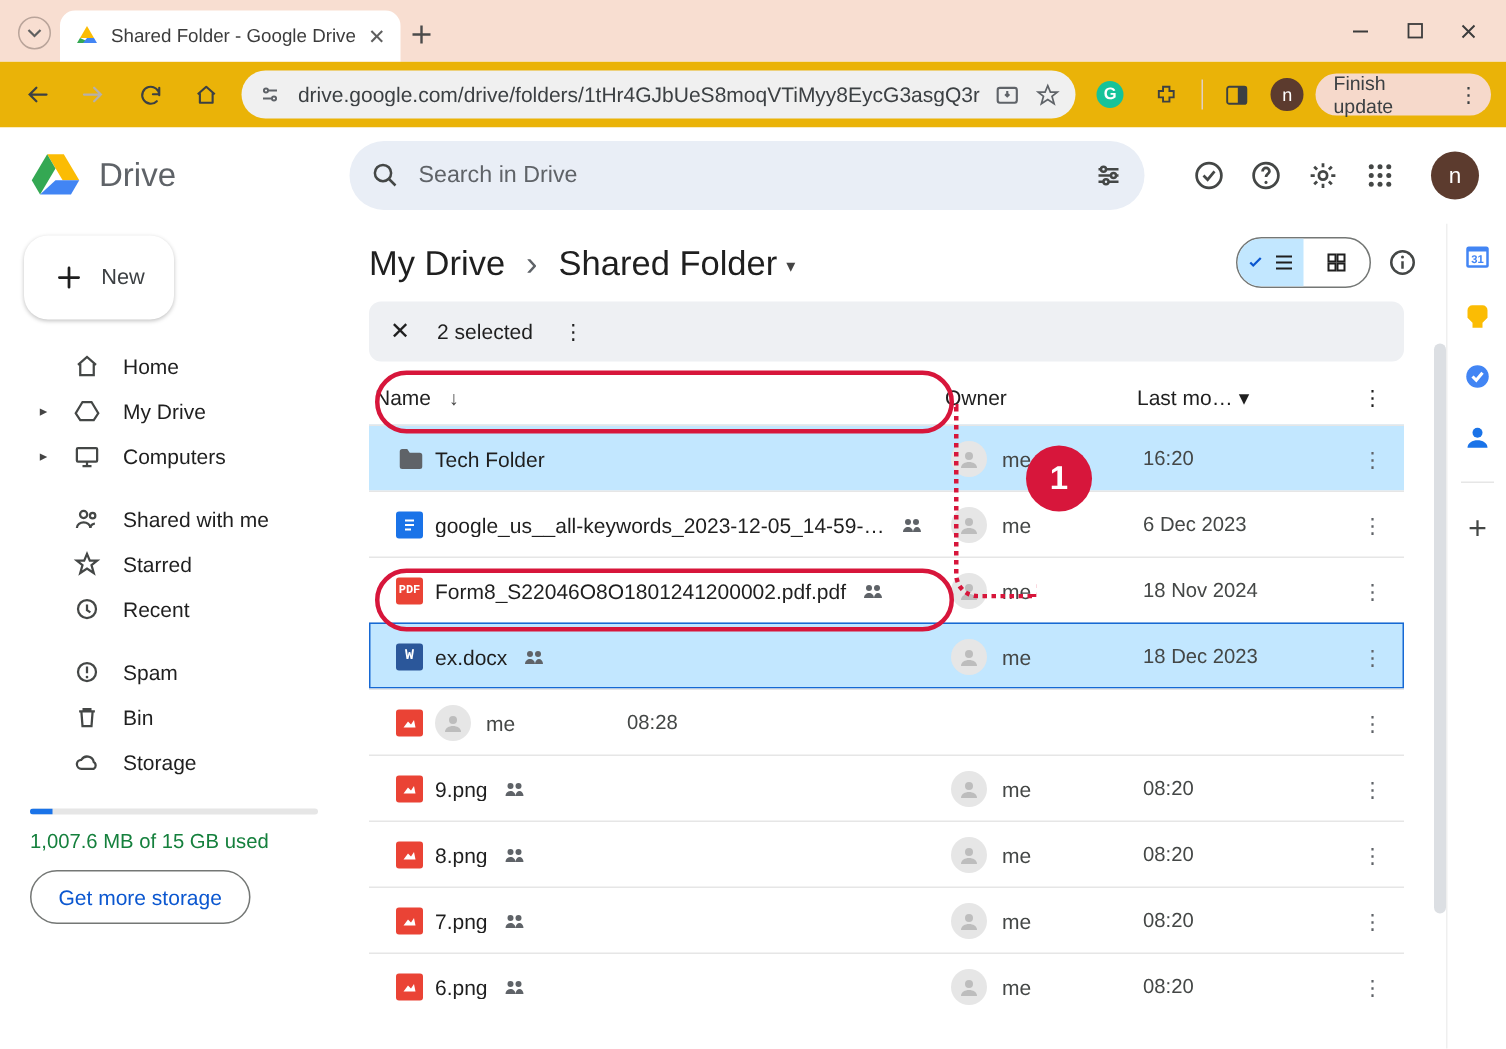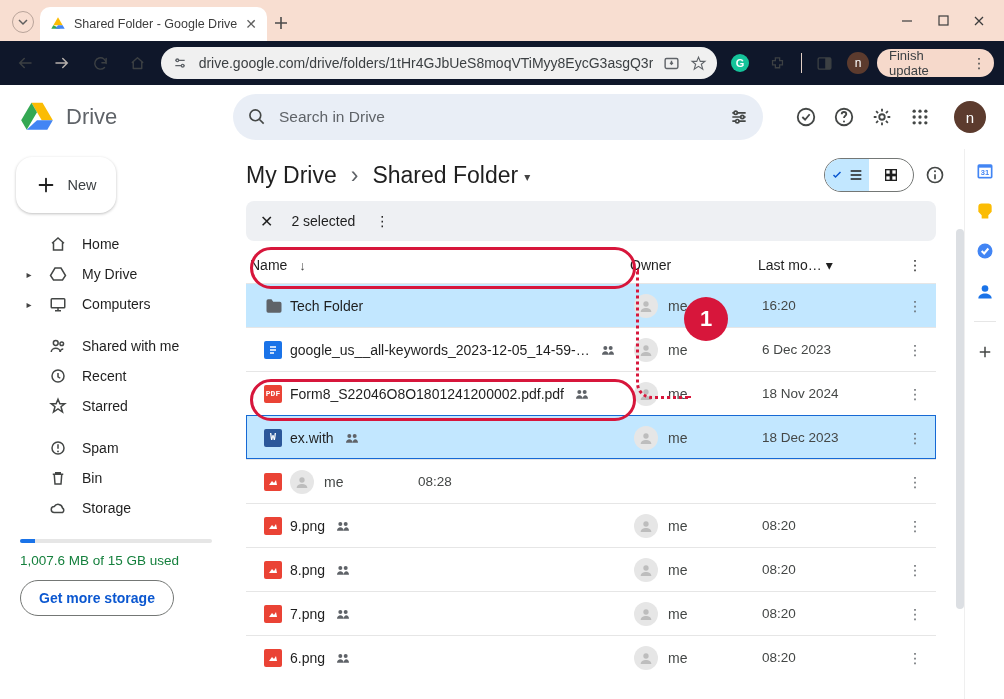--- a/index.html
+++ b/index.html
@@ -9,21 +9,21 @@
   .chrome-tabs { display:flex; align-items:flex-end; height:41px; padding-left:8px; }
   .chrome-tab-new { width:28px; height:28px; border-radius:50%; margin-bottom:4px; display:flex; align-items:center; justify-content:center; }
   .chrome-tab-dd { width:22px; height:22px; border:1px solid #b9a49a; border-radius:50%; display:flex; align-items:center; justify-content:center; margin:0 6px 8px 4px; }
   .chrome-tab { background:#fff; height:34px; border-radius:10px 10px 0 0; display:flex; align-items:center; padding:14px 10px; min-width:210px; gap:8px; position:relative; }
   .chrome-tab .favicon { width:16px; height:16px; }
   .chrome-tab .title { font-size:12.5px; color:#3c3c3c; flex:1; white-space:nowrap; overflow:hidden; }
   .chrome-tab .close { font-size:14px; color:#5f5f5f; }
   .win-controls { position:absolute; right:6px; top:0; height:41px; display:flex; align-items:center; gap:22px; padding-right:12px; }
   .win-btn { width:14px; height:14px; display:flex; align-items:center; justify-content:center; color:#3c3c3c; }
 
-  .chrome-toolbar { height:44px; background:#0f172a; display:flex; align-items:center; padding:0 10px; gap:8px; }
+  .chrome-toolbar { height:44px; background:#eab308; display:flex; align-items:center; padding:0 10px; gap:8px; }
   .tb-icon { width:30px; height:30px; display:flex; align-items:center; justify-content:center; color:#444; border-radius:50%; }
   .tb-icon.disabled { color:#b6b0ac; }
   .omnibox { flex:1; height:32px; background:#f0f0f0; border-radius:16px; display:flex; align-items:center; padding:0 10px; gap:10px; color:#3c4043; font-size:14px; }
   .omnibox .site-controls { width:18px; height:18px; display:flex; align-items:center; justify-content:center; }
   .omnibox .url { flex:1; white-space:nowrap; overflow:hidden; }
   .omnibox .right-icons { display:flex; align-items:center; gap:10px; }
   .grammarly { width:18px; height:18px; background:#15c39a; border-radius:50%; display:flex; align-items:center; justify-content:center; color:#fff; font-size:11px; font-weight:bold; }
   .tb-sep { width:1px; height:20px; background:#e1cfc5; }
   .tb-avatar { width:22px; height:22px; border-radius:50%; background:#5c3b2e; display:flex; align-items:center; justify-content:center; color:#fff; font-size:12px; }
   .finish-pill { height:28px; border-radius:14px; background:#f6d9cb; display:flex; align-items:center; padding:0 8px 0 12px; gap:6px; font-size:13px; color:#3c4043; }
@@ -47,21 +47,21 @@
   .new-btn { width:100px; height:56px; border-radius:16px; background:#fff; box-shadow: 0 1px 3px rgba(0,0,0,0.25); display:flex; align-items:center; justify-content:center; gap:10px; font-size:14.5px; color:#3c4043; font-weight:500; margin-bottom:16px; }
   .nav-list { display:flex; flex-direction:column; gap:0; }
   .nav-item { height:30px; display:flex; align-items:center; padding:0 12px 0 8px; border-radius:16px; color:#1f1f1f; font-size:14px; gap:14px; }
   .nav-item .chev { width:10px; text-align:center; color:#444; font-size:10px; }
   .nav-item .ic { width:20px; display:flex; justify-content:center; color:#444746; }
   .nav-spacer { height:12px; }
   .storage { margin-top:16px; padding:0 4px; }
   .storage-bar { height:4px; width:100%; background:#e6e6e6; border-radius:2px; margin-bottom:10px; overflow:hidden; }
   .storage-bar .fill { height:100%; width:8%; background:#1a73e8; }
   .storage-txt { font-size:13.5px; color:#15803d; margin-bottom:12px; }
-  .storage-btn { height:36px; border:1px solid #747775; border-radius:18px; display:flex; align-items:center; justify-content:center; font-size:14px; color:#0b57d0; font-weight:700; padding:0 18px; width:fit-content; }
+  .storage-btn { height:36px; border:1px solid #747775; border-radius:18px; display:flex; align-items:center; justify-content:center; font-size:14px; color:#0b57d0; font-weight:400; padding:0 18px; width:fit-content; }
 
   .main { flex:1; padding:0 10px 0 18px; display:flex; flex-direction:column; overflow:hidden; position:relative; }
   .crumbs-row { height:52px; display:flex; align-items:center; justify-content:space-between; padding-right:8px; }
   .crumbs { display:flex; align-items:center; gap:14px; font-size:23px; color:#1f1f1f; }
   .crumbs .sep { color:#5f6368; }
   .crumbs .current { display:flex; align-items:center; gap:6px; }
   .crumbs .dd { font-size:12px; color:#444; margin-top:3px; }
   .view-ctrl { display:flex; align-items:center; gap:10px; }
   .view-toggle { height:34px; border:1px solid #747775; border-radius:18px; display:flex; overflow:hidden; }
   .view-toggle .half { width:44px; display:flex; align-items:center; justify-content:center; gap:5px; }
@@ -344,34 +344,34 @@
                   <circle cx="17" cy="9" r="2.4" stroke="#444746" stroke-width="2" fill="none"></circle>
                   <path d="M15 20c0-2.2 2-4 4-4" stroke="#444746" stroke-width="2" fill="none"></path>
                 </svg>
               </span>
             <span>Shared with me</span>
           </div>
           <div class="nav-item">
             <span class="chev"></span>
             <span class="ic">
                 <svg width="18" height="18" viewBox="0 0 24 24">
+                  <path d="M12 3l2.5 6H21l-5 4 2 7-6-4-6 4 2-7-5-4h6.5z" stroke="#444746" stroke-width="2" fill="none"></path>
+                </svg>
+              </span>
+            <span>Starred</span>
+          </div>
+          <div class="nav-item">
+            <span class="chev"></span>
+            <span class="ic">
+                <svg width="18" height="18" viewBox="0 0 24 24">
                   <circle cx="12" cy="12" r="8" stroke="#444746" stroke-width="2" fill="none"></circle>
                   <path d="M12 8v5l3 2" stroke="#444746" stroke-width="2" fill="none"></path>
                 </svg>
               </span>
             <span>Recent</span>
-          </div>
-          <div class="nav-item">
-            <span class="chev"></span>
-            <span class="ic">
-                <svg width="18" height="18" viewBox="0 0 24 24">
-                  <path d="M12 3l2.5 6H21l-5 4 2 7-6-4-6 4 2-7-5-4h6.5z" stroke="#444746" stroke-width="2" fill="none"></path>
-                </svg>
-              </span>
-            <span>Starred</span>
           </div>
           <div class="nav-spacer"></div>
           <div class="nav-item">
             <span class="chev"></span>
             <span class="ic">
                 <svg width="18" height="18" viewBox="0 0 24 24">
                   <circle cx="12" cy="12" r="8" stroke="#444746" stroke-width="2" fill="none"></circle>
                   <path d="M12 7v6" stroke="#444746" stroke-width="2"></path>
                   <circle cx="12" cy="16.5" r="1.2" fill="#444746"></circle>
                 </svg>
@@ -544,21 +544,21 @@
                   <span>me</span>
                 </span>
                 <span class="mod">18 Nov 2024</span>
                 <span class="more">⋮</span>
               </div>
               <div class="row selected last-sel">
                 <span class="ic-file">
                   <span class="file-ic ic-word">W</span>
                 </span>
                 <span class="fname">
-                  <span>ex.with</span>
+                  <span>ex.docx</span>
                   <span class="shared-ic">
                     <svg width="16" height="16" viewBox="0 0 24 24">
                       <circle cx="8" cy="9" r="3" fill="#5f6368"></circle>
                       <circle cx="16" cy="9" r="3" fill="#5f6368"></circle>
                       <path d="M3 19c0-3 2.5-5 5-5s5 2 5 5M13 19c0-3 2-5 4-5s4 2 4 5" fill="#5f6368"></path>
                     </svg>
                   </span>
                 </span>
                 <span class="owner">
                   <span class="av">

